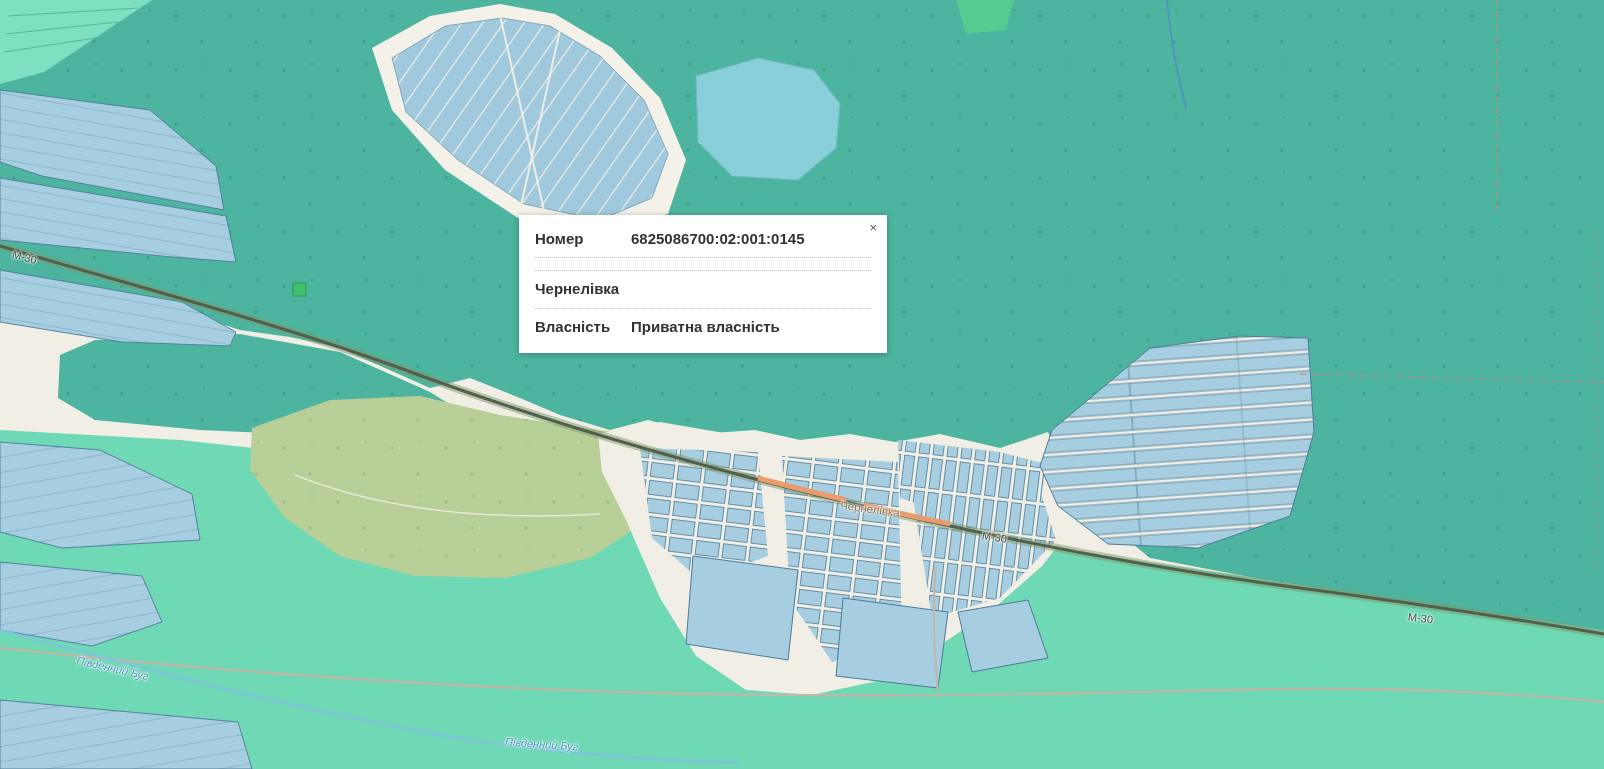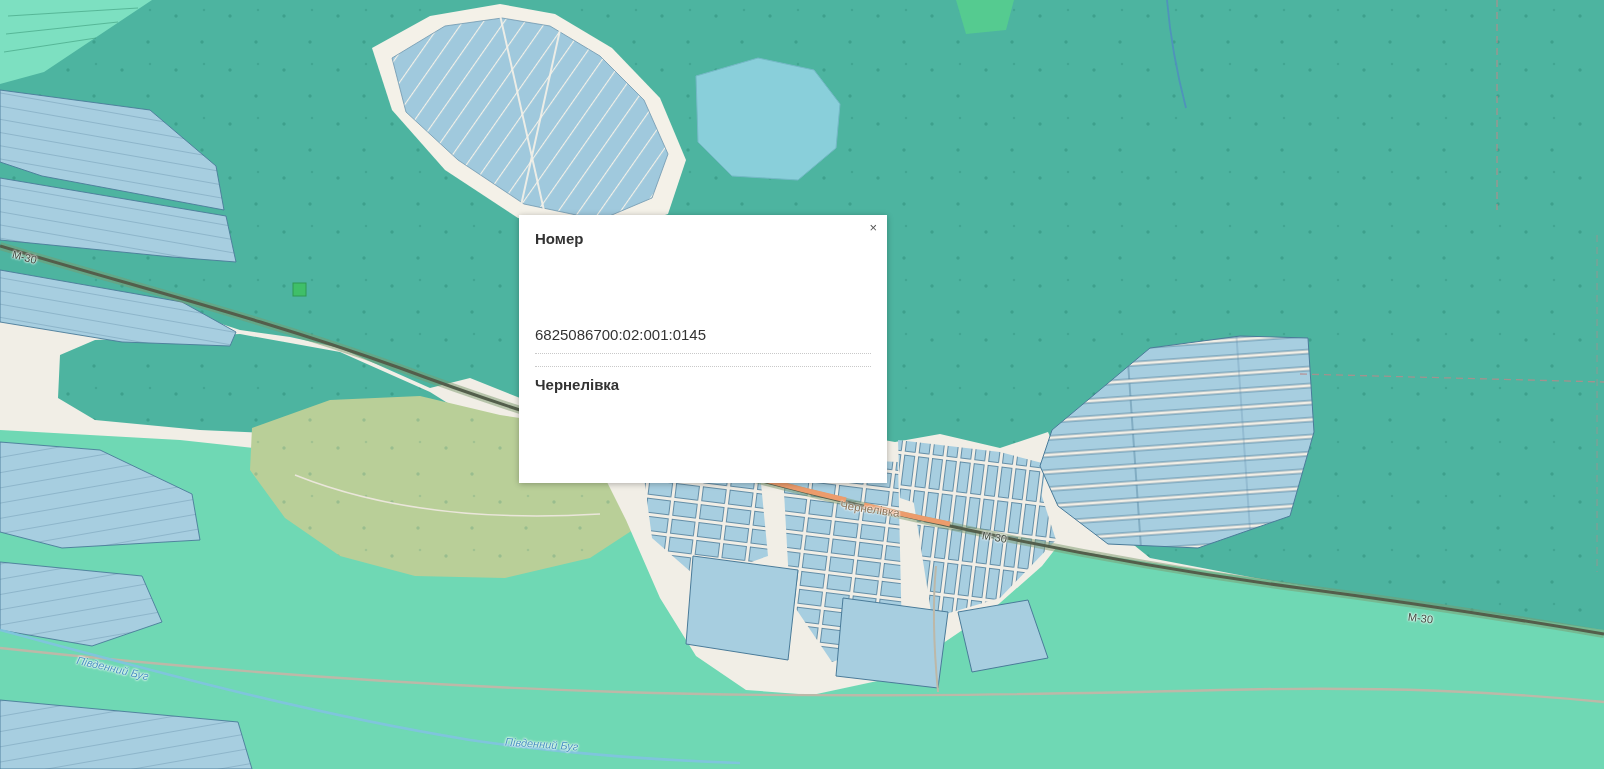--- a/index.html
+++ b/index.html
@@ -12,24 +12,24 @@
                text-shadow:0 0 2px #fff, 0 0 2px #fff, 0 0 3px #fff; pointer-events:none; }
   .map-label.river { color:#4a94c2; font-style:italic; font-size:11px; }
   .map-label.village { color:#8a7358; font-size:11.5px; }
 
   .popup { position:absolute; left:519px; top:215px; width:368px; background:#ffffff;
            box-shadow:0 1px 6px rgba(0,0,0,0.28); padding:6px 16px 12px 16px; z-index:10; }
   .popup-close { position:absolute; top:2px; right:4px; background:none; border:none;
                  font-size:13px; color:#555; cursor:pointer; padding:4px 6px; line-height:1;
                  font-family:"Liberation Sans", sans-serif; }
   .popup-row { display:flex; padding:6px 0; border-bottom:1px dotted #c9c9c9;
-               font-size:15px; line-height:1.62; color:#333;flex-direction:column; }
+               font-size:15px; line-height:1.62; color:#333; }
   .popup-row:last-child { border-bottom:none; padding-bottom:2px; }
   .popup-label { flex:0 0 96px; width:96px; font-weight:bold; }
-  .popup-value { flex:1; }
+  .popup-value { flex:1;font-weight:bold; }
 </style>
 </head>
 <body>
 
 <div id="app">
   <div class="map">
     <svg width="1604" height="769" viewBox="0 0 1604 769">
       <defs>
         <pattern id="trees" width="54" height="54" patternUnits="userSpaceOnUse">
           <circle cx="14" cy="16" r="1.7" fill="#1f7a66" opacity="0.35"></circle>
@@ -147,14 +147,18 @@
       <div class="popup-value">6825086700:02:001:0145</div>
     </div>
 
     <div class="popup-row">
     </div>
 
     <div class="popup-row">
       <div class="popup-label">Чернелівка</div>
     </div>
 
+    <div class="popup-row">
+      <div class="popup-label">Власність</div>
+      <div class="popup-value">Приватна власність</div>
+    </div>
   </div>
 </div>
 
 </body></html>

